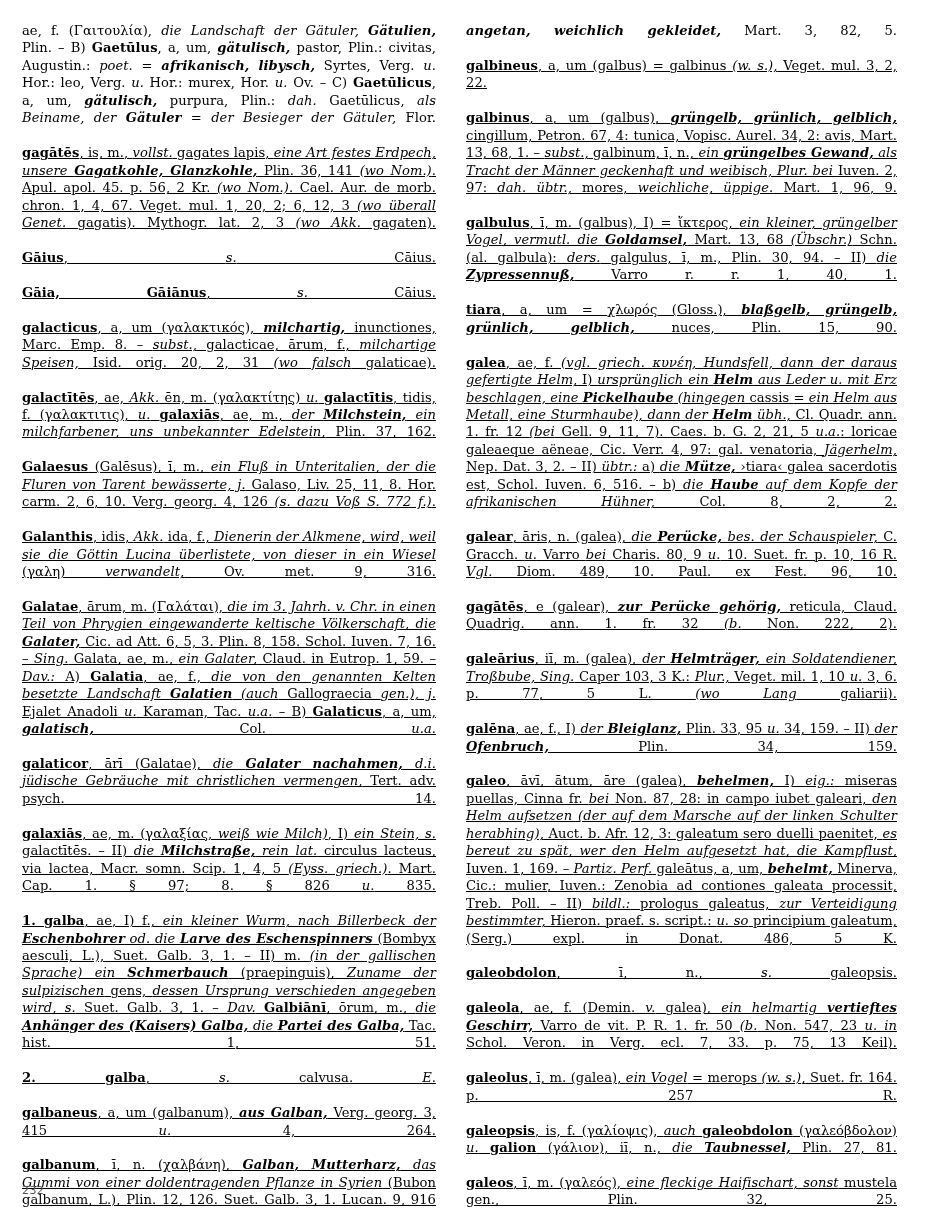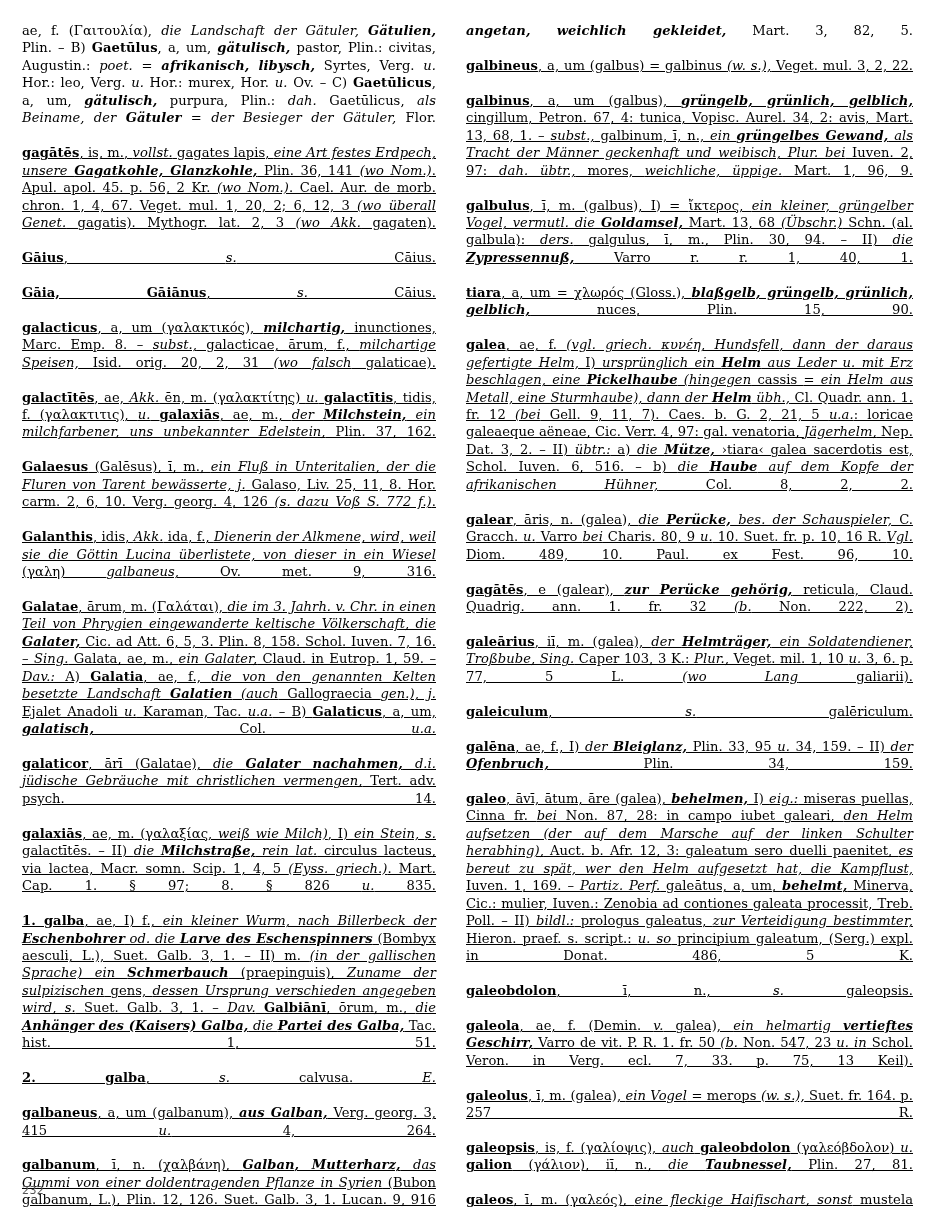--- a/index.html
+++ b/index.html
@@ -38,21 +38,21 @@
     overflow: hidden;
   }
   .column-left {
     width: 445px;
     padding-left: 22px;
     padding-right: 9px;
   }
   .column-right {
     width: 490px;
     padding-left: 21px;
-    padding-right: 22px;
+    padding-right: 38px;
   }
   .entry {
     margin: 0;
     padding: 0;
     font-size: 13.1px;
     line-height: 17.45px;
     text-align: justify;
     text-justify: inter-word;
     -webkit-hyphens: none;
     hyphens: none;
@@ -97,40 +97,39 @@
 <div id="page">
   <div id="columns">
     <div class="column column-left">
         <p class="entry"><span>ae, f. (</span><span>Γαιτουλία</span><span>), </span><span class="it">die Landschaft der Gätuler, </span><span class="bi">Gätulien,</span><span> Plin. – B) </span><span class="hw">Gaetūlus</span><span>, a, um, </span><span class="bi">gätulisch,</span><span> pastor, Plin.: civitas, Augustin.: </span><span class="it">poet. = </span><span class="bi">afrikanisch, libysch,</span><span> Syrtes, Verg. </span><span class="it">u.</span><span> Hor.: leo, Verg. </span><span class="it">u.</span><span> Hor.: murex, Hor. </span><span class="it">u.</span><span> Ov. – C) </span><span class="hw">Gaetūlicus</span><span>, a, um, </span><span class="bi">gätulisch,</span><span> purpura, Plin.: </span><span class="it">dah.</span><span> Gaetūlicus, </span><span class="it">als Beiname, der </span><span class="bi">Gätuler</span><span class="it"> = der Besieger der Gätuler,</span><span> Flor.</span></p>
         <p class="entry"><span class="hw">gagātēs</span><span>, is, m., </span><span class="it">vollst.</span><span> gagates lapis, </span><span class="it">eine Art festes Erdpech, unsere </span><span class="bi">Gagatkohle, Glanzkohle,</span><span> Plin. 36, 141 </span><span class="it">(wo Nom.)</span><span>. Apul. apol. 45. p. 56, 2 Kr. </span><span class="it">(wo Nom.)</span><span>. Cael. Aur. de morb. chron. 1, 4, 67. Veget. mul. 1, 20, 2; 6, 12, 3 </span><span class="it">(wo überall Genet.</span><span> gagatis). Mythogr. lat. 2, 3 </span><span class="it">(wo Akk.</span><span> gagaten).</span></p>
         <p class="entry"><span class="hw">Gāius</span><span>, </span><span class="it">s.</span><span> Cāius.</span></p>
         <p class="entry"><span class="hw">Gāia, Gāiānus</span><span>, </span><span class="it">s.</span><span> Cāius.</span></p>
         <p class="entry"><span class="hw">galacticus</span><span>, a, um (</span><span>γαλακτικός</span><span>), </span><span class="bi">milchartig,</span><span> inunctiones, Marc. Emp. 8. – </span><span class="it">subst.,</span><span> galacticae, ārum, f., </span><span class="it">milchartige Speisen,</span><span> Isid. orig. 20, 2, 31 </span><span class="it">(wo falsch</span><span> galaticae).</span></p>
         <p class="entry"><span class="hw">galactītēs</span><span>, ae, </span><span class="it">Akk.</span><span> ēn, m. (</span><span>γαλακτίτης</span><span>) </span><span class="it">u.</span><span> </span><span class="hw">galactītis</span><span>, tidis, f. (</span><span>γαλακτιτις</span><span>), </span><span class="it">u.</span><span> </span><span class="hw">galaxiās</span><span>, ae, m., </span><span class="it">der </span><span class="bi">Milchstein,</span><span class="it"> ein milchfarbener, uns unbekannter Edelstein,</span><span> Plin. 37, 162.</span></p>
         <p class="entry"><span class="hw">Galaesus</span><span> (Galēsus), ī, m., </span><span class="it">ein Fluß in Unteritalien, der die Fluren von Tarent bewässerte, j.</span><span> Galaso, Liv. 25, 11, 8. Hor. carm. 2, 6, 10. Verg. georg. 4, 126 </span><span class="it">(s. dazu Voß S. 772 f.)</span><span>.</span></p>
-        <p class="entry"><span class="hw">Galanthis</span><span>, idis, </span><span class="it">Akk.</span><span> ida, f., </span><span class="it">Dienerin der Alkmene, wird, weil sie die Göttin Lucina überlistete, von dieser in ein Wiesel</span><span> (</span><span>γαλη</span><span>) </span><span class="it">galbaneus,</span><span> Ov. met. 9, 316.</span></p>
+        <p class="entry"><span class="hw">Galanthis</span><span>, idis, </span><span class="it">Akk.</span><span> ida, f., </span><span class="it">Dienerin der Alkmene, wird, weil sie die Göttin Lucina überlistete, von dieser in ein Wiesel</span><span> (</span><span>γαλη</span><span>) </span><span class="it">verwandelt,</span><span> Ov. met. 9, 316.</span></p>
         <p class="entry"><span class="hw">Galatae</span><span>, ārum, m. (</span><span>Γαλάται</span><span>), </span><span class="it">die im 3. Jahrh. v. Chr. in einen Teil von Phrygien eingewanderte keltische Völkerschaft, die </span><span class="bi">Galater,</span><span> Cic. ad Att. 6, 5, 3. Plin. 8, 158. Schol. Iuven. 7, 16. – </span><span class="it">Sing.</span><span> Galata, ae, m., </span><span class="it">ein Galater,</span><span> Claud. in Eutrop. 1, 59. – </span><span class="it">Dav.:</span><span> A) </span><span class="hw">Galatia</span><span>, ae, f., </span><span class="it">die von den genannten Kelten besetzte Landschaft </span><span class="bi">Galatien</span><span class="it"> (auch</span><span> Gallograecia </span><span class="it">gen.), j.</span><span> Ejalet Anadoli </span><span class="it">u.</span><span> Karaman, Tac. </span><span class="it">u.a.</span><span> – B) </span><span class="hw">Galaticus</span><span>, a, um, </span><span class="bi">galatisch,</span><span> Col. </span><span class="it">u.a.</span></p>
         <p class="entry"><span class="hw">galaticor</span><span>, ārī (Galatae), </span><span class="it">die </span><span class="bi">Galater nachahmen,</span><span class="it"> d.i. jüdische Gebräuche mit christlichen vermengen,</span><span> Tert. adv. psych. 14.</span></p>
         <p class="entry"><span class="hw">galaxiās</span><span>, ae, m. (</span><span>γαλαξίας</span><span>, </span><span class="it">weiß wie Milch)</span><span>, I) </span><span class="it">ein Stein, s.</span><span> galactītēs. – II) </span><span class="it">die </span><span class="bi">Milchstraße,</span><span class="it"> rein lat.</span><span> circulus lacteus, via lactea, Macr. somn. Scip. 1, 4, 5 </span><span class="it">(Eyss. griech.)</span><span>. Mart. Cap. 1. § 97; 8. § 826 </span><span class="it">u.</span><span> 835.</span></p>
         <p class="entry"><span class="hw">1. galba</span><span>, ae, I) f., </span><span class="it">ein kleiner Wurm, nach Billerbeck der </span><span class="bi">Eschenbohrer</span><span class="it"> od. die </span><span class="bi">Larve des Eschenspinners</span><span> (Bombyx aesculi, L.), Suet. Galb. 3, 1. – II) m. </span><span class="it">(in der gallischen Sprache) ein </span><span class="bi">Schmerbauch</span><span> (praepinguis), </span><span class="it">Zuname der sulpizischen</span><span> gens, </span><span class="it">dessen Ursprung verschieden angegeben wird, s.</span><span> Suet. Galb. 3, 1. – </span><span class="it">Dav.</span><span> </span><span class="hw">Galbiānī</span><span>, ōrum, m., </span><span class="it">die </span><span class="bi">Anhänger des (Kaisers) Galba,</span><span class="it"> die </span><span class="bi">Partei des Galba,</span><span> Tac. hist. 1, 51.</span></p>
         <p class="entry"><span class="hw">2. galba</span><span>, </span><span class="it">s.</span><span> calvusa. </span><span class="it">E.</span></p>
         <p class="entry"><span class="hw">galbaneus</span><span>, a, um (galbanum), </span><span class="bi">aus Galban,</span><span> Verg. georg. 3, 415 </span><span class="it">u.</span><span> 4, 264.</span></p>
         <p class="entry"><span class="hw">galbanum</span><span>, ī, n. (</span><span>χαλβάνη</span><span>), </span><span class="bi">Galban, Mutterharz,</span><span class="it"> das Gummi von einer doldentragenden Pflanze in Syrien</span><span> (Bubon galbanum, L.), Plin. 12, 126. Suet. Galb. 3, 1. Lucan. 9, 916 </span><span class="it">(Plur.): als Räuchermittel gegen Ungeziefer,</span><span> Col. 8, 5, 18. Plin. 19, 180. Pallad. 1, 35, 8: </span></p>
       </div>
     <div class="column column-right">
         <p class="entry"><span class="bi">angetan, weichlich gekleidet,</span><span> Mart. 3, 82, 5.</span></p>
         <p class="entry"><span class="hw">galbineus</span><span>, a, um (galbus) = galbinus </span><span class="it">(w. s.),</span><span> Veget. mul. 3, 2, 22.</span></p>
         <p class="entry"><span class="hw">galbinus</span><span>, a, um (galbus), </span><span class="bi">grüngelb, grünlich, gelblich,</span><span> cingillum, Petron. 67, 4: tunica, Vopisc. Aurel. 34, 2: avis, Mart. 13, 68, 1. – </span><span class="it">subst.,</span><span> galbinum, ī, n., </span><span class="it">ein </span><span class="bi">grüngelbes Gewand,</span><span class="it"> als Tracht der Männer geckenhaft und weibisch, Plur. bei</span><span> Iuven. 2, 97: </span><span class="it">dah. übtr.,</span><span> mores, </span><span class="it">weichliche, üppige.</span><span> Mart. 1, 96, 9.</span></p>
         <p class="entry"><span class="hw">galbulus</span><span>, ī, m. (galbus), I) = </span><span>ἴκτερος</span><span>, </span><span class="it">ein kleiner, grüngelber Vogel, vermutl. die </span><span class="bi">Goldamsel,</span><span> Mart. 13, 68 </span><span class="it">(Übschr.)</span><span> Schn. (al. galbula): </span><span class="it">ders.</span><span> galgulus, ī, m., Plin. 30, 94. – II) </span><span class="it">die </span><span class="bi">Zypressennuß,</span><span> Varro r. r. 1, 40, 1.</span></p>
         <p class="entry"><span class="hw">tiara</span><span>, a, um = </span><span>χλωρός</span><span> (Gloss.), </span><span class="bi">blaßgelb, grüngelb, grünlich, gelblich,</span><span> nuces, Plin. 15, 90.</span></p>
         <p class="entry"><span class="hw">galea</span><span>, ae, f. </span><span class="it">(vgl. griech. </span><span class="it">κυνέη</span><span class="it">, Hundsfell, dann der daraus gefertigte Helm,</span><span> I) </span><span class="it">ursprünglich ein </span><span class="bi">Helm</span><span class="it"> aus Leder u. mit Erz beschlagen, eine </span><span class="bi">Pickelhaube</span><span class="it"> (hingegen</span><span> cassis </span><span class="it">= ein Helm aus Metall, eine Sturmhaube), dann der </span><span class="bi">Helm</span><span class="it"> übh.,</span><span> Cl. Quadr. ann. 1. fr. 12 </span><span class="it">(bei</span><span> Gell. 9, 11, 7). Caes. b. G. 2, 21, 5 </span><span class="it">u.a.</span><span>: loricae galeaeque aëneae, Cic. Verr. 4, 97: gal. venatoria, </span><span class="it">Jägerhelm,</span><span> Nep. Dat. 3, 2. – II) </span><span class="it">übtr.:</span><span> a) </span><span class="it">die </span><span class="bi">Mütze,</span><span> ›tiara‹ galea sacerdotis est, Schol. Iuven. 6, 516. – b) </span><span class="it">die </span><span class="bi">Haube</span><span class="it"> auf dem Kopfe der afrikanischen Hühner,</span><span> Col. 8, 2, 2.</span></p>
         <p class="entry"><span class="hw">galear</span><span>, āris, n. (galea), </span><span class="it">die </span><span class="bi">Perücke,</span><span class="it"> bes. der Schauspieler,</span><span> C. Gracch. </span><span class="it">u.</span><span> Varro </span><span class="it">bei</span><span> Charis. 80, 9 </span><span class="it">u.</span><span> 10. Suet. fr. p. 10, 16 R. </span><span class="it">Vgl.</span><span> Diom. 489, 10. Paul. ex Fest. 96, 10.</span></p>
         <p class="entry"><span class="hw">gagātēs</span><span>, e (galear), </span><span class="bi">zur Perücke gehörig,</span><span> reticula, Claud. Quadrig. ann. 1. fr. 32 </span><span class="it">(b.</span><span> Non. 222, 2).</span></p>
         <p class="entry"><span class="hw">galeārius</span><span>, iī, m. (galea), </span><span class="it">der </span><span class="bi">Helmträger,</span><span class="it"> ein Soldatendiener, Troßbube, Sing.</span><span> Caper 103, 3 K.: </span><span class="it">Plur.,</span><span> Veget. mil. 1, 10 </span><span class="it">u.</span><span> 3, 6. p. 77, 5 L. </span><span class="it">(wo Lang</span><span> galiarii).</span></p>
-        <p class="entry"><span class="hw">galeiculum</span><span>, </span><span class="it">s.</span><span> galēriculum.</span></p>
         <p class="entry"><span class="hw">galēna</span><span>, ae, f., I) </span><span class="it">der </span><span class="bi">Bleiglanz,</span><span> Plin. 33, 95 </span><span class="it">u.</span><span> 34, 159. – II) </span><span class="it">der </span><span class="bi">Ofenbruch,</span><span> Plin. 34, 159.</span></p>
         <p class="entry"><span class="hw">galeo</span><span>, āvī, ātum, āre (galea), </span><span class="bi">behelmen,</span><span> I) </span><span class="it">eig.:</span><span> miseras puellas, Cinna fr. </span><span class="it">bei</span><span> Non. 87, 28: in campo iubet galeari, </span><span class="it">den Helm aufsetzen (der auf dem Marsche auf der linken Schulter herabhing),</span><span> Auct. b. Afr. 12, 3: galeatum sero duelli paenitet, </span><span class="it">es bereut zu spät, wer den Helm aufgesetzt hat, die Kampflust,</span><span> Iuven. 1, 169. – </span><span class="it">Partiz. Perf.</span><span> galeātus, a, um, </span><span class="bi">behelmt,</span><span> Minerva, Cic.: mulier, Iuven.: Zenobia ad contiones galeata processit, Treb. Poll. – II) </span><span class="it">bildl.:</span><span> prologus galeatus, </span><span class="it">zur Verteidigung bestimmter,</span><span> Hieron. praef. s. script.: </span><span class="it">u. so</span><span> principium galeatum, (Serg.) expl. in Donat. 486, 5 K.</span></p>
         <p class="entry"><span class="hw">galeobdolon</span><span>, ī, n., </span><span class="it">s.</span><span> galeopsis.</span></p>
         <p class="entry"><span class="hw">galeola</span><span>, ae, f. (Demin. </span><span class="it">v.</span><span> galea), </span><span class="it">ein helmartig </span><span class="bi">vertieftes Geschirr,</span><span> Varro de vit. P. R. 1. fr. 50 </span><span class="it">(b.</span><span> Non. 547, 23 </span><span class="it">u. in</span><span> Schol. Veron. in Verg. ecl. 7, 33. p. 75, 13 Keil).</span></p>
         <p class="entry"><span class="hw">galeolus</span><span>, ī, m. (galea), </span><span class="it">ein Vogel</span><span> = merops </span><span class="it">(w. s.),</span><span> Suet. fr. 164. p. 257 R.</span></p>
         <p class="entry"><span class="hw">galeopsis</span><span>, is, f. (</span><span>γαλίοψις</span><span>), </span><span class="it">auch</span><span> </span><span class="hw">galeobdolon</span><span> (</span><span>γαλεόβδολον</span><span>) </span><span class="it">u.</span><span> </span><span class="hw">galion</span><span> (</span><span>γάλιον</span><span>), iī, n., </span><span class="it">die </span><span class="bi">Taubnessel,</span><span> Plin. 27, 81.</span></p>
         <p class="entry"><span class="hw">galeos</span><span>, ī, m. (</span><span>γαλεός</span><span>), </span><span class="it">eine fleckige Haifischart, sonst</span><span> mustela gen., Plin. 32, 25.</span></p>
       </div>
   </div>
   <div class="pageno">232</div>

